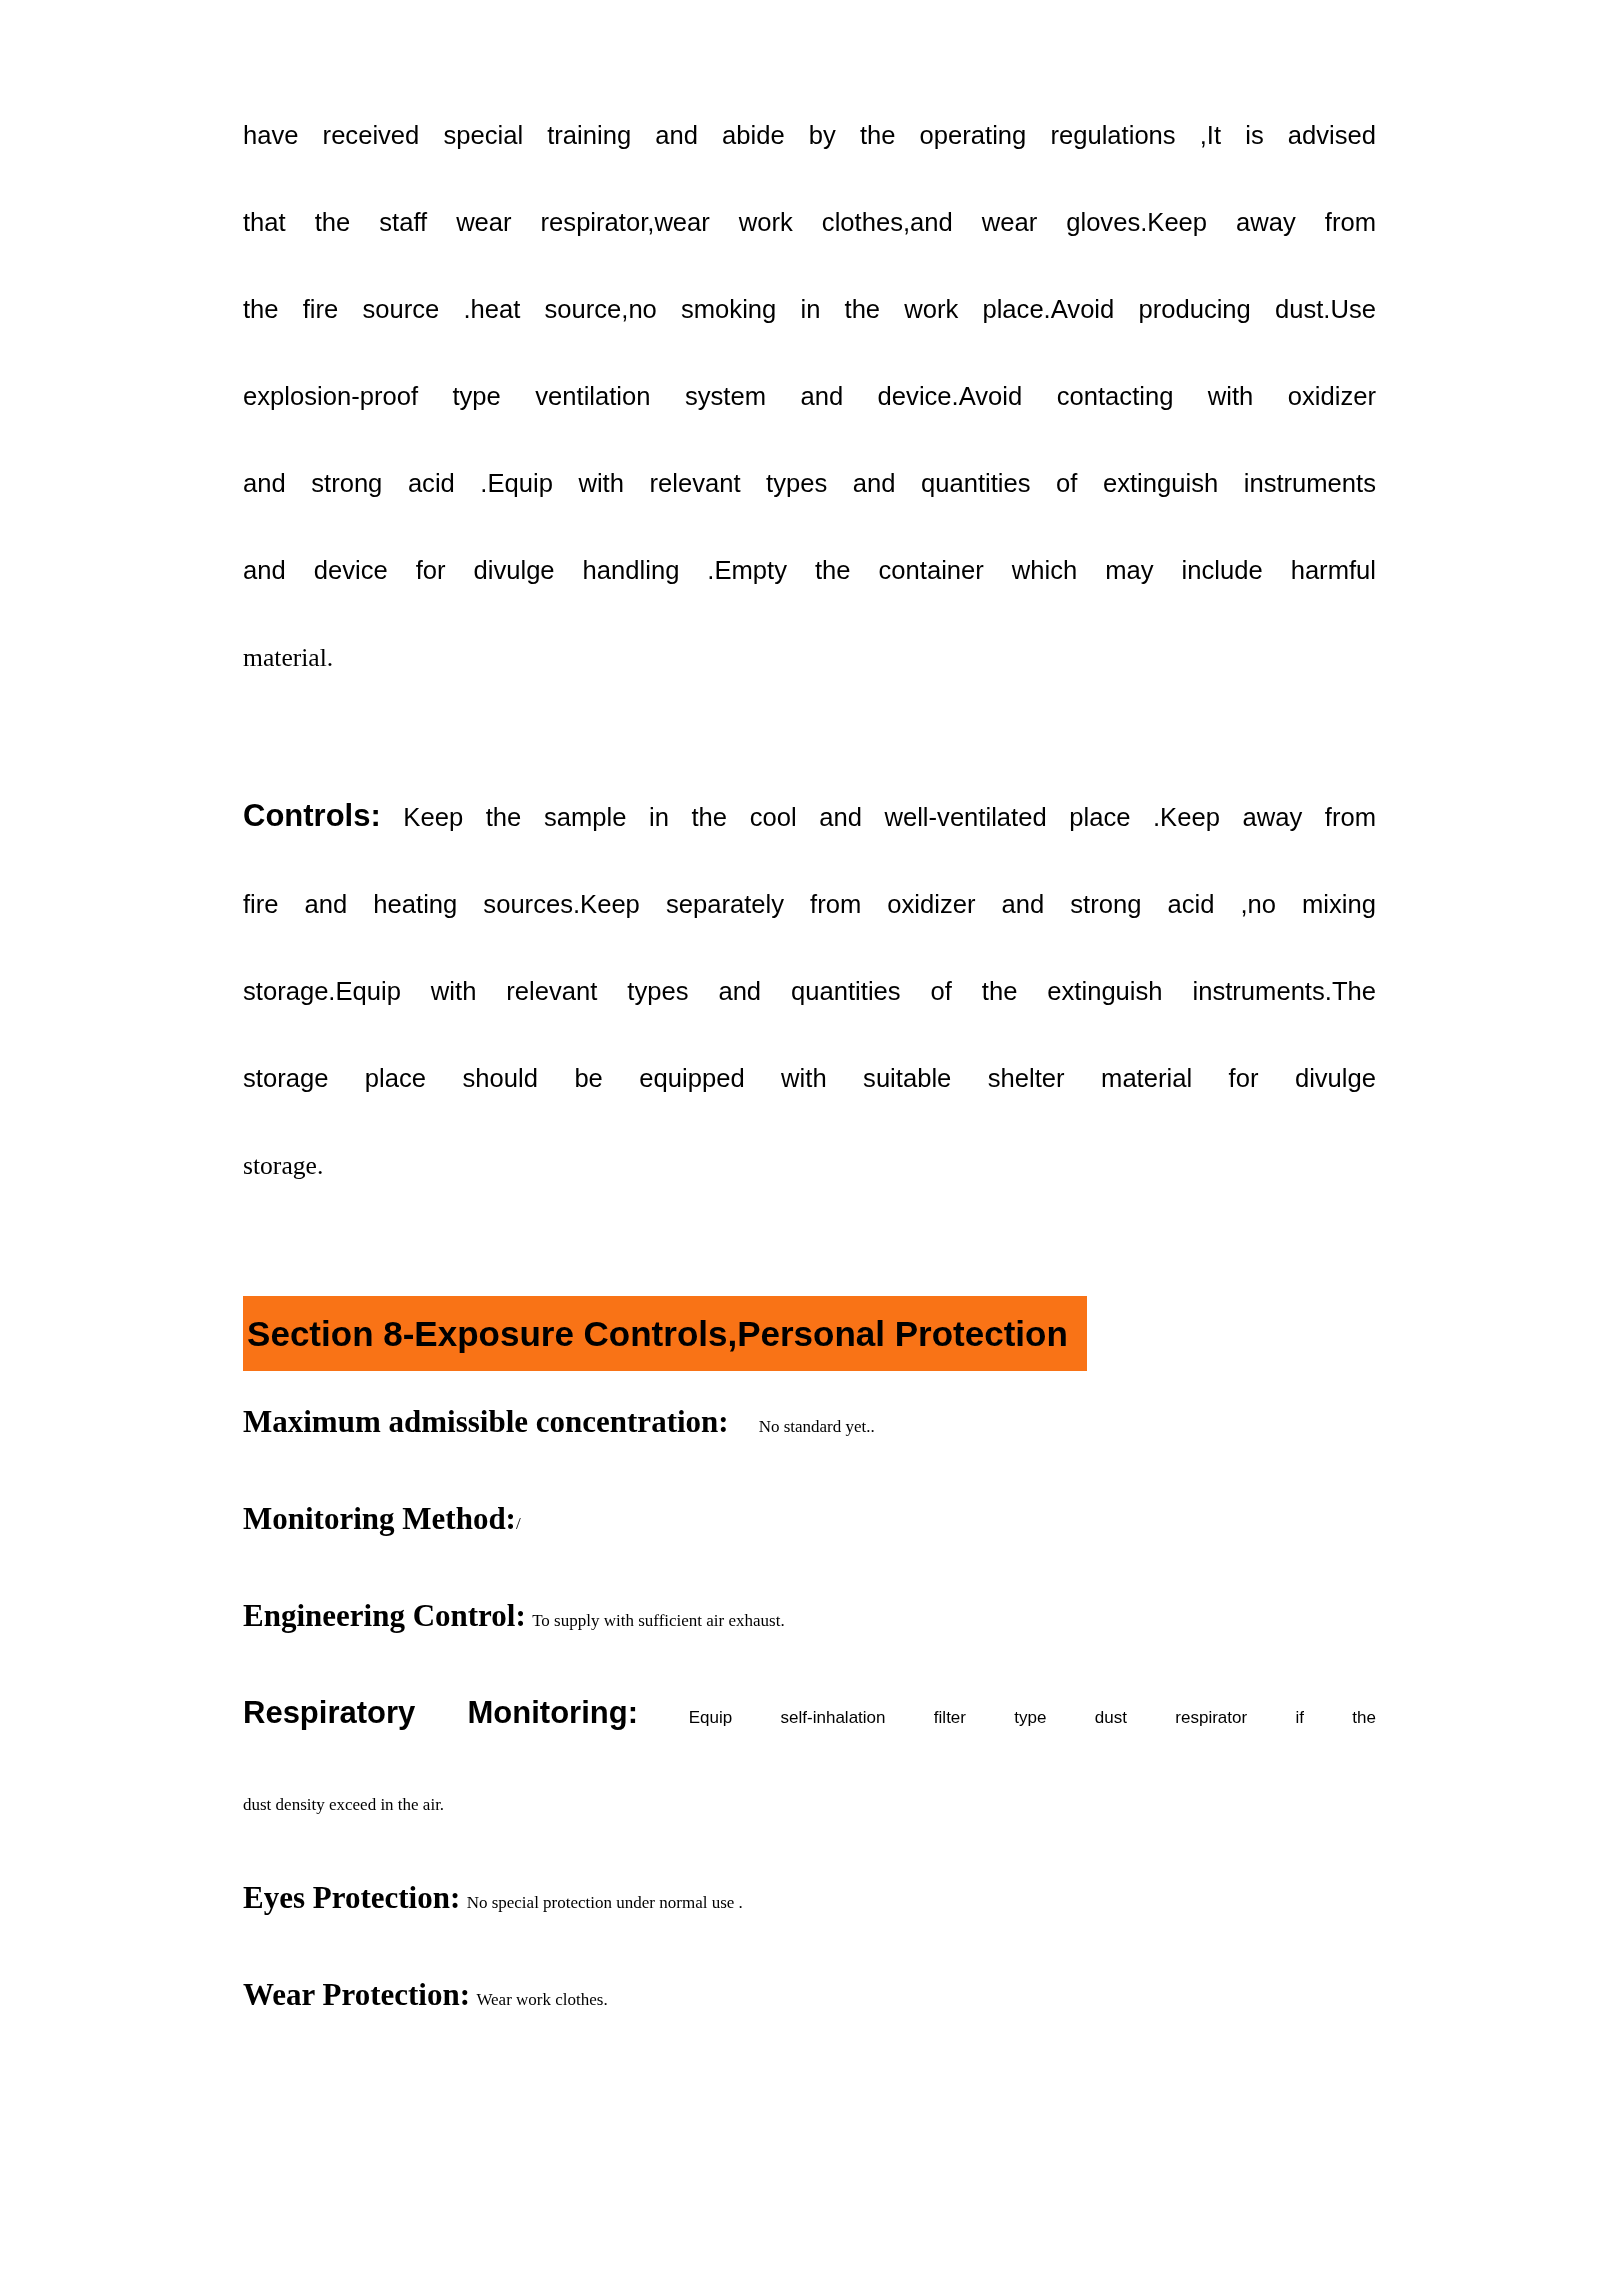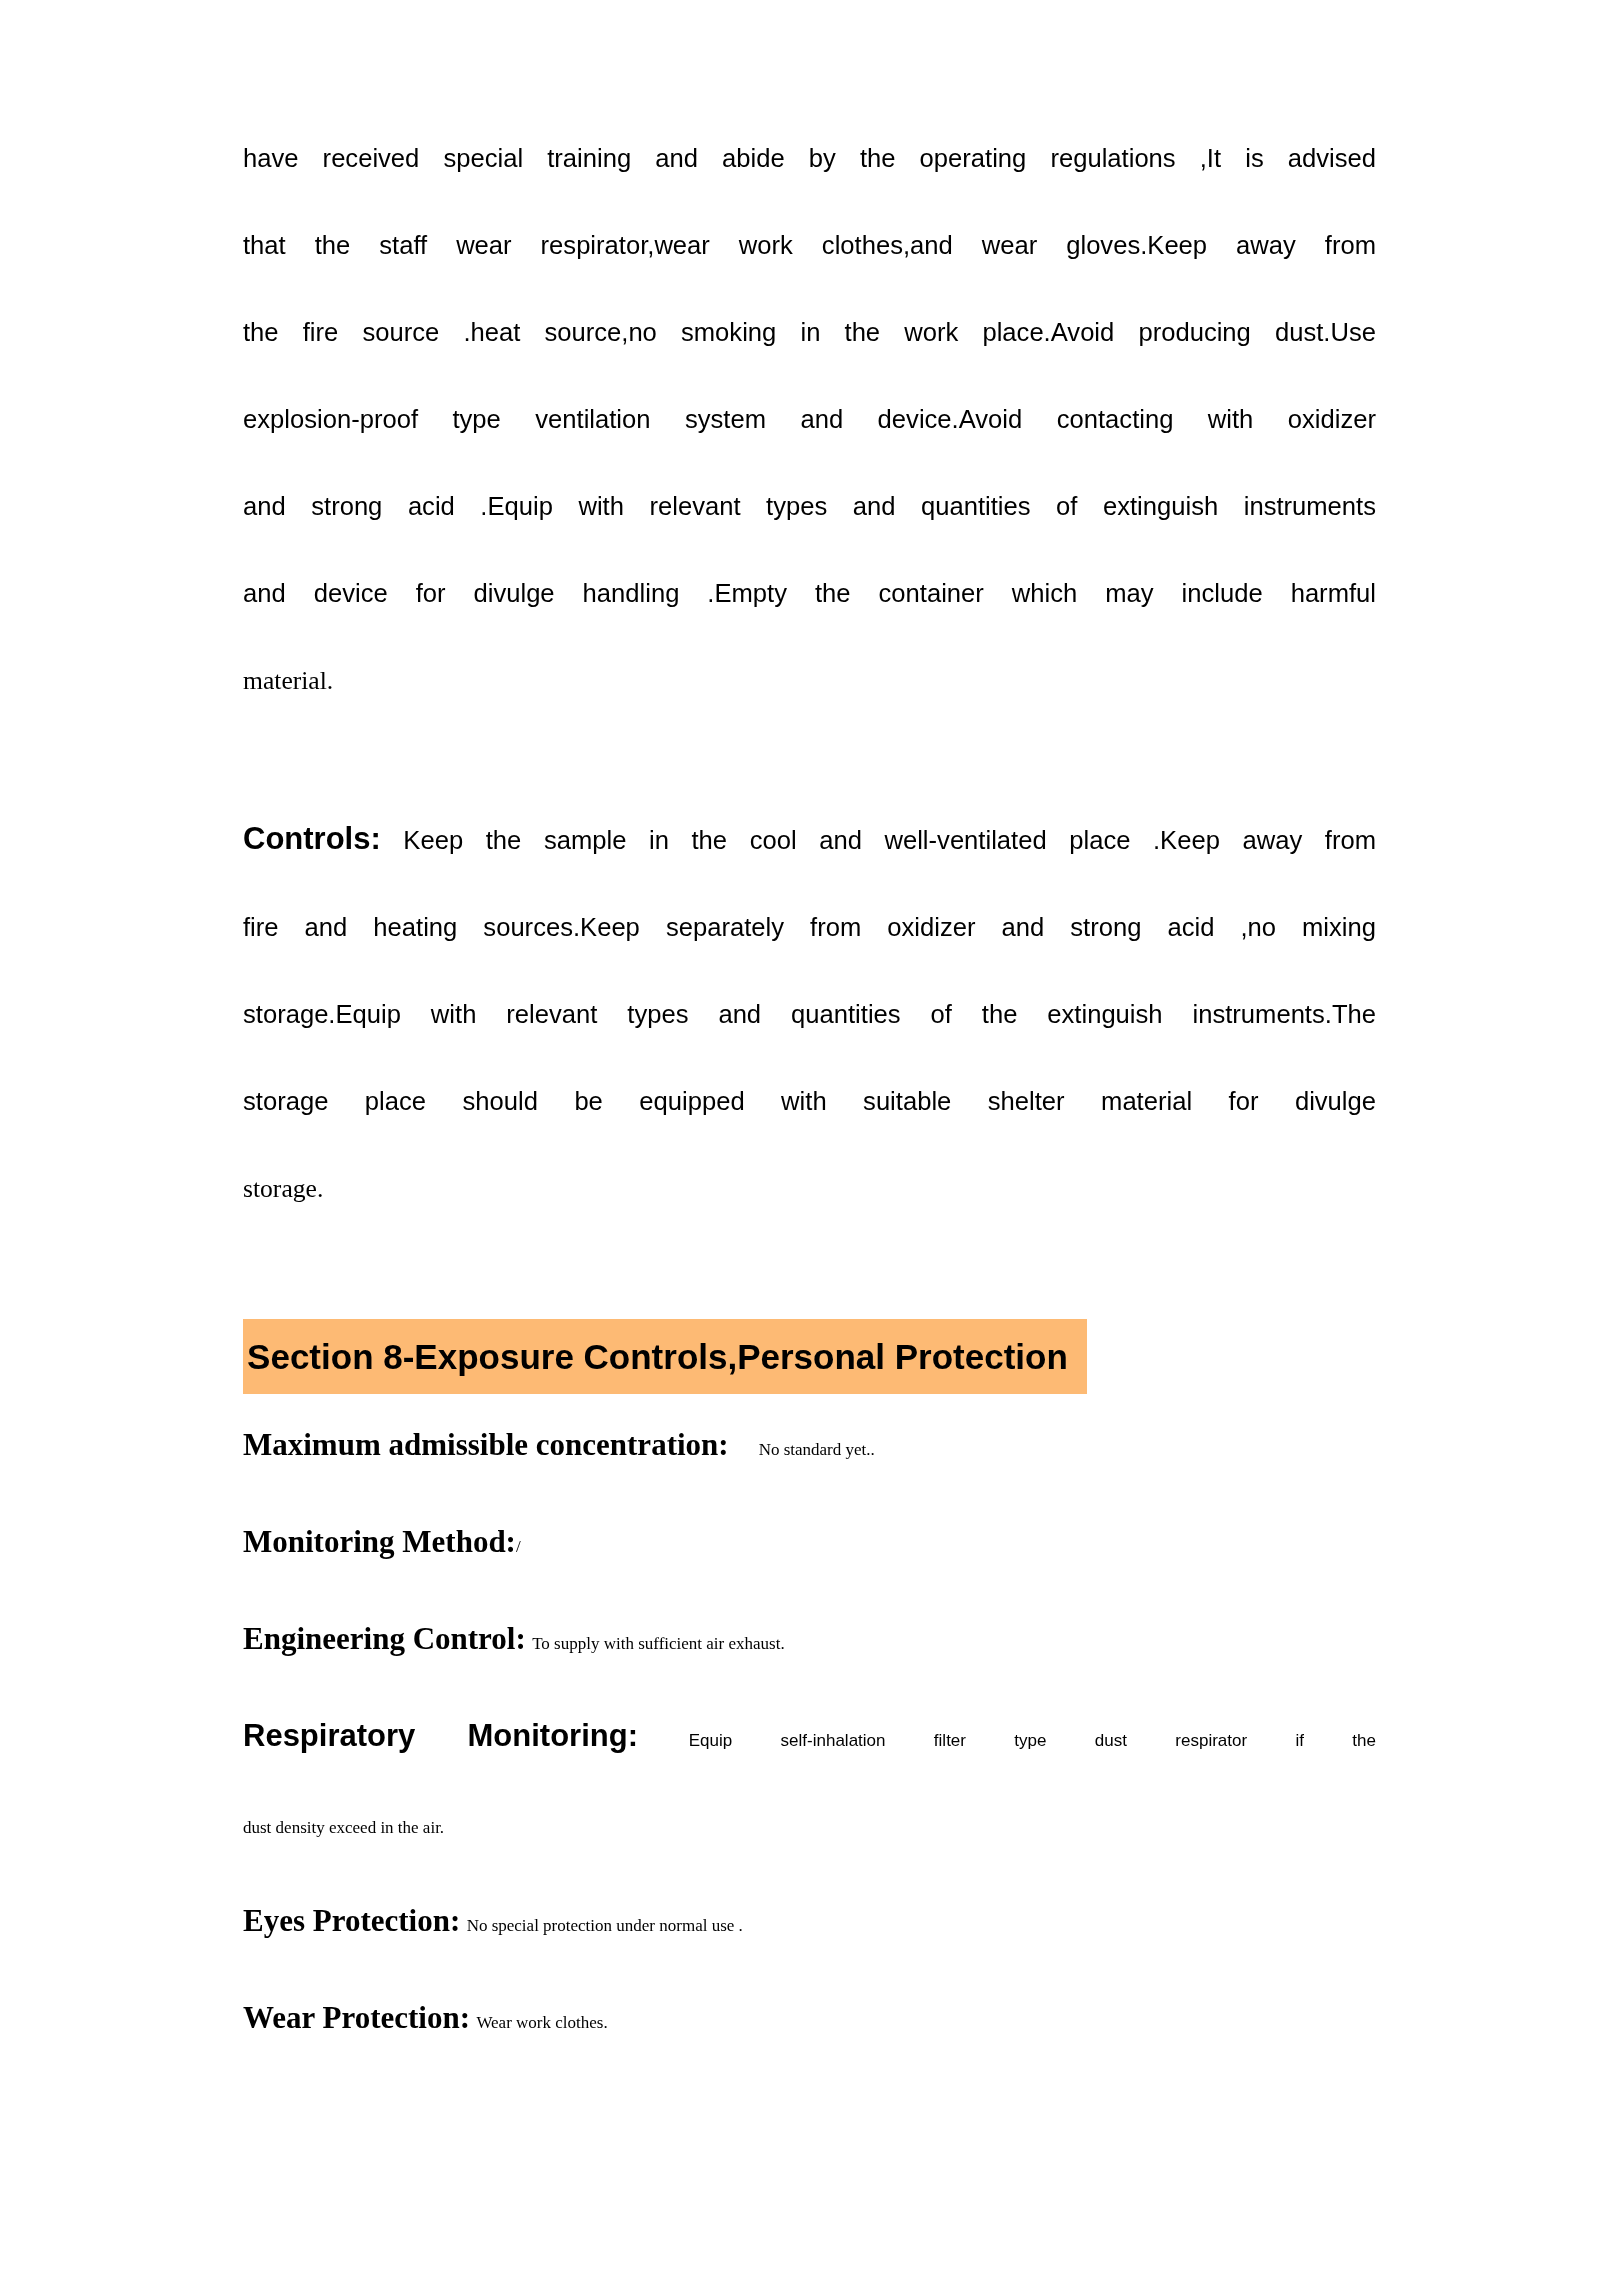--- a/index.html
+++ b/index.html
@@ -7,21 +7,21 @@
   body {
     width: 1623px;
     min-height: 2295px;
     font-family: "Liberation Sans", "DejaVu Sans", sans-serif;
     color: #000000;
   }
   .page {
     width: 1623px;
     min-height: 2295px;
     background: #ffffff;
-    padding: 115px 247px 153px 243px;
+    padding: 92px 247px 153px 243px;
   }
   .para, .item {
     font-size: 25.6px;
     line-height: 87px;
     color: #000000;
   }
   
   .jline {
     text-align: justify;
     text-align-last: justify;
@@ -39,21 +39,21 @@
     text-align: right;
   }
   .value { font-size: 17px; }
   .value-gap { margin-left: 30px; }
   .storage-para { margin-top: 71px; }
   .section-heading {
     display: block;
     width: fit-content;
     margin-top: 87px;
     margin-bottom: 7.2px;
-    background: #fdba74;
+    background: #f97316;
     font-weight: 700;
     font-size: 35px;
     line-height: 75px;
     padding: 0 19.4px 0 4.1px;
     color: #000000;
     white-space: nowrap;
   }
   .item { margin-bottom: 5.1px; }
 </style>
 </head>

